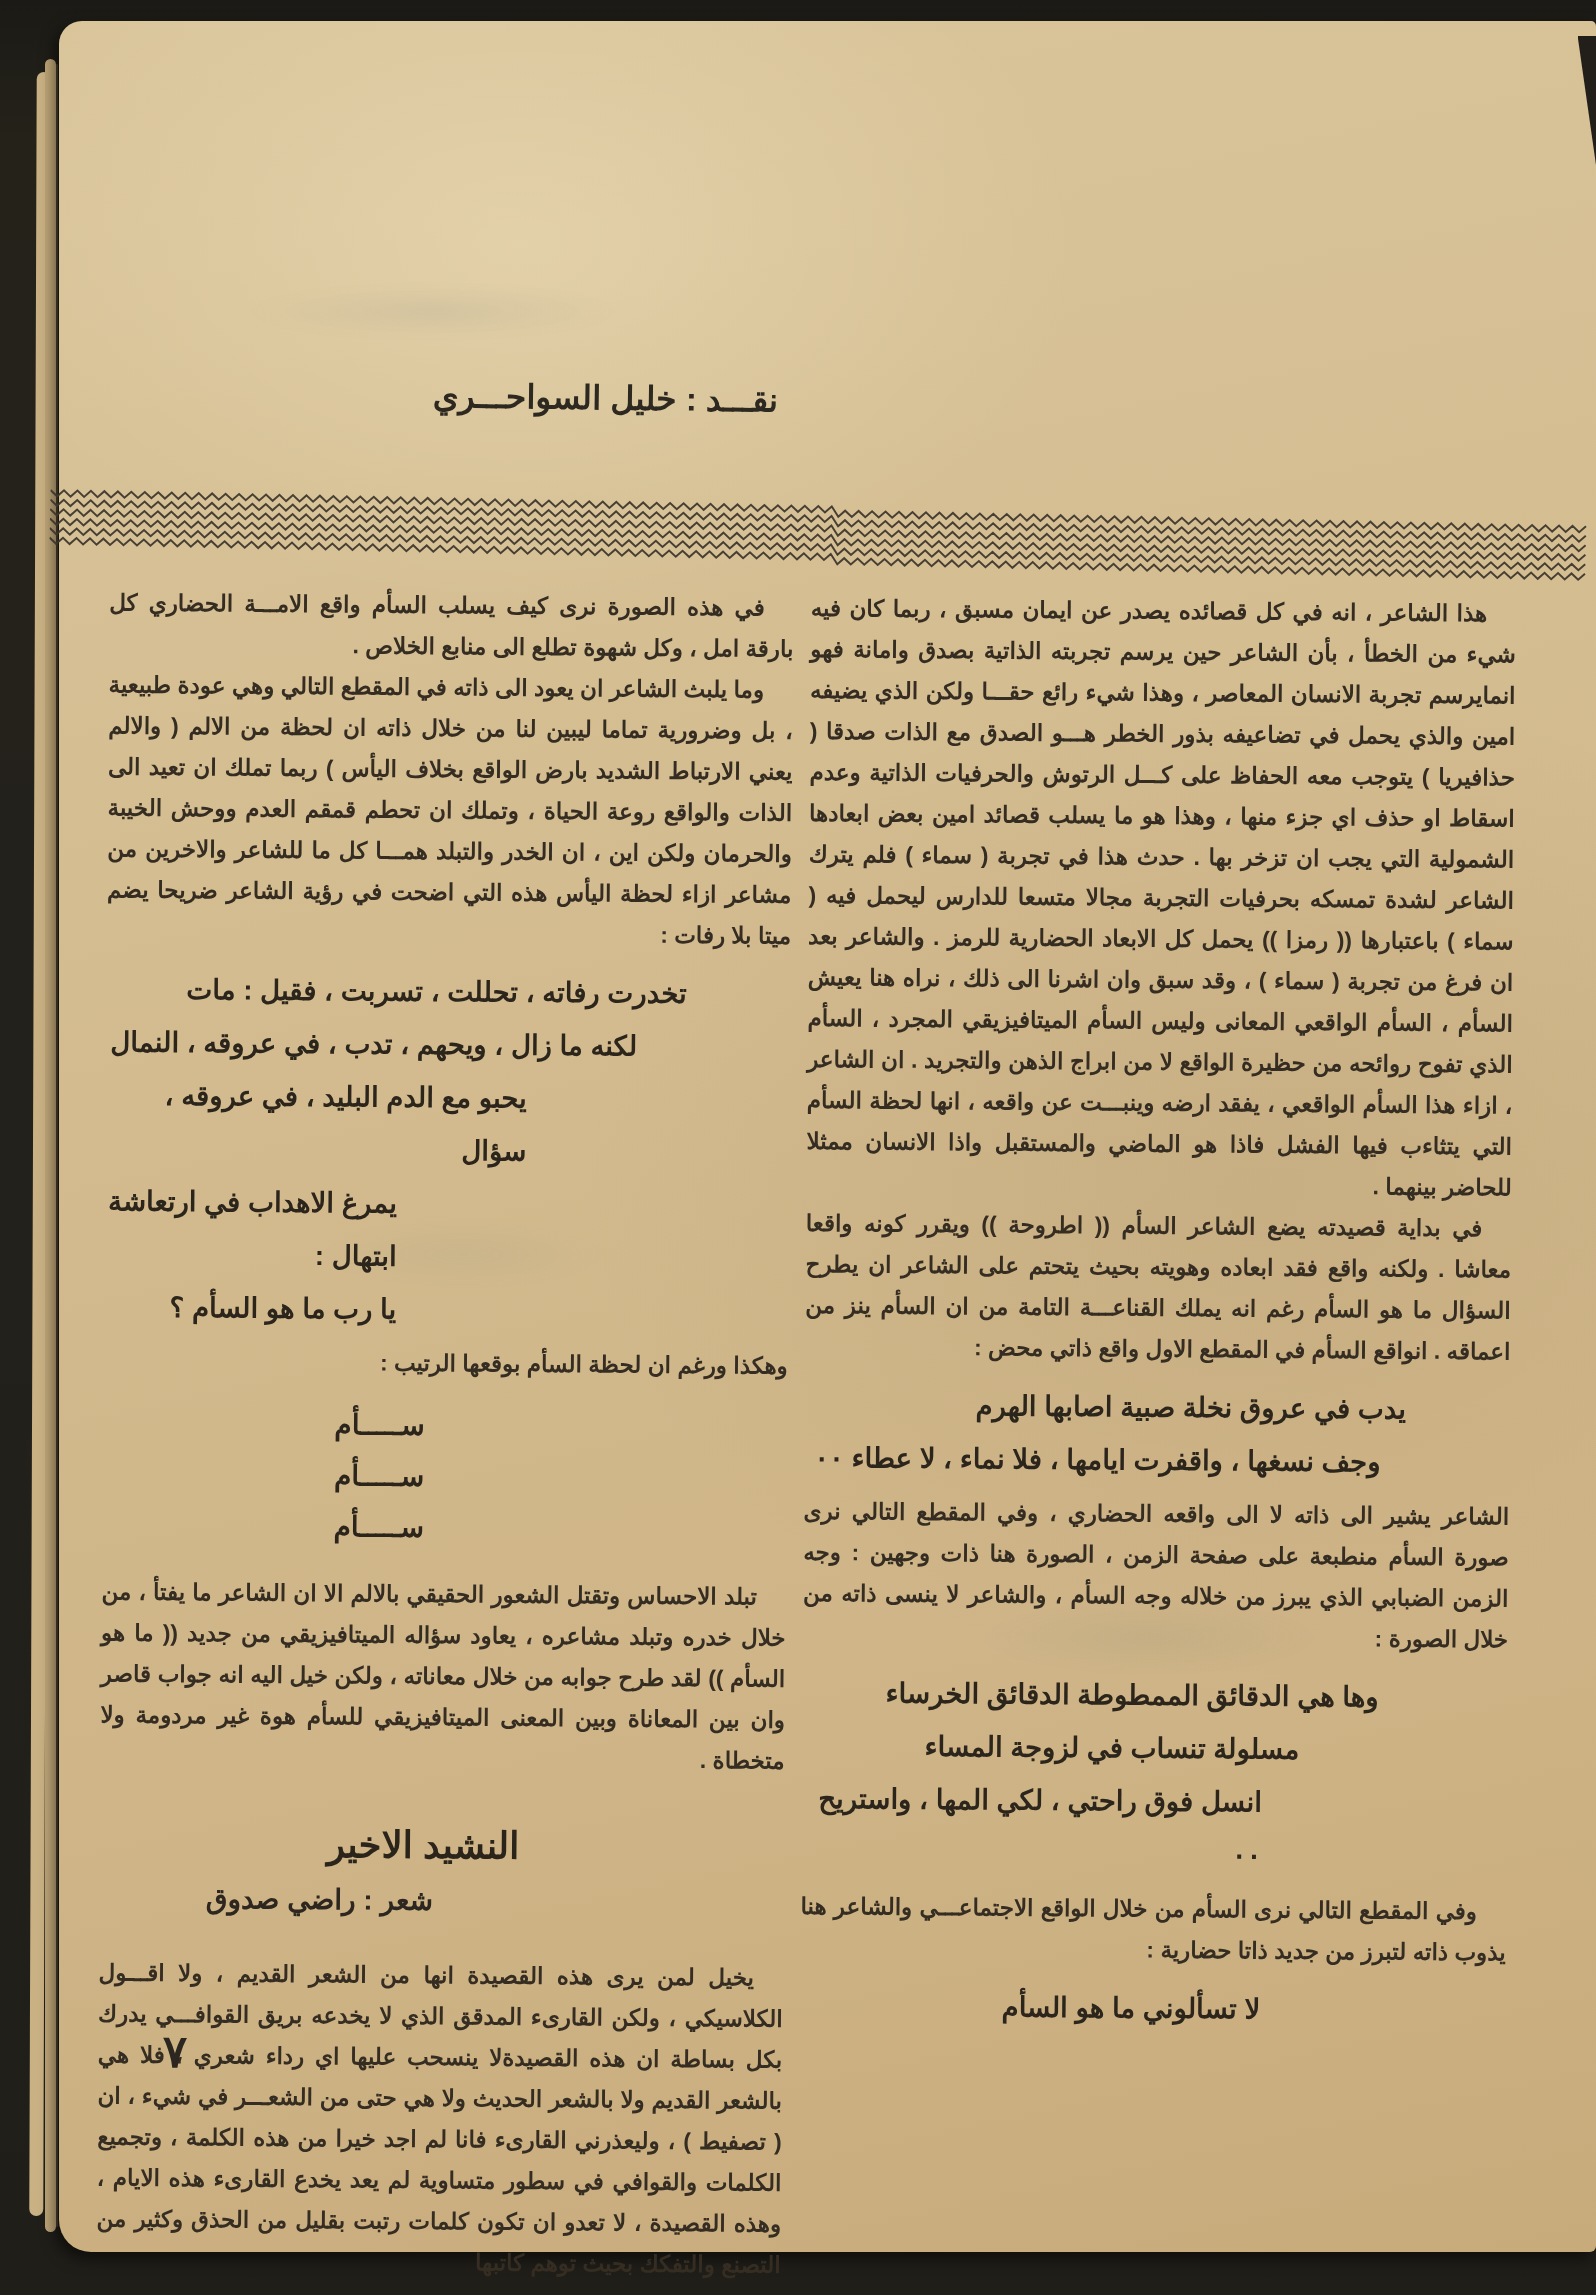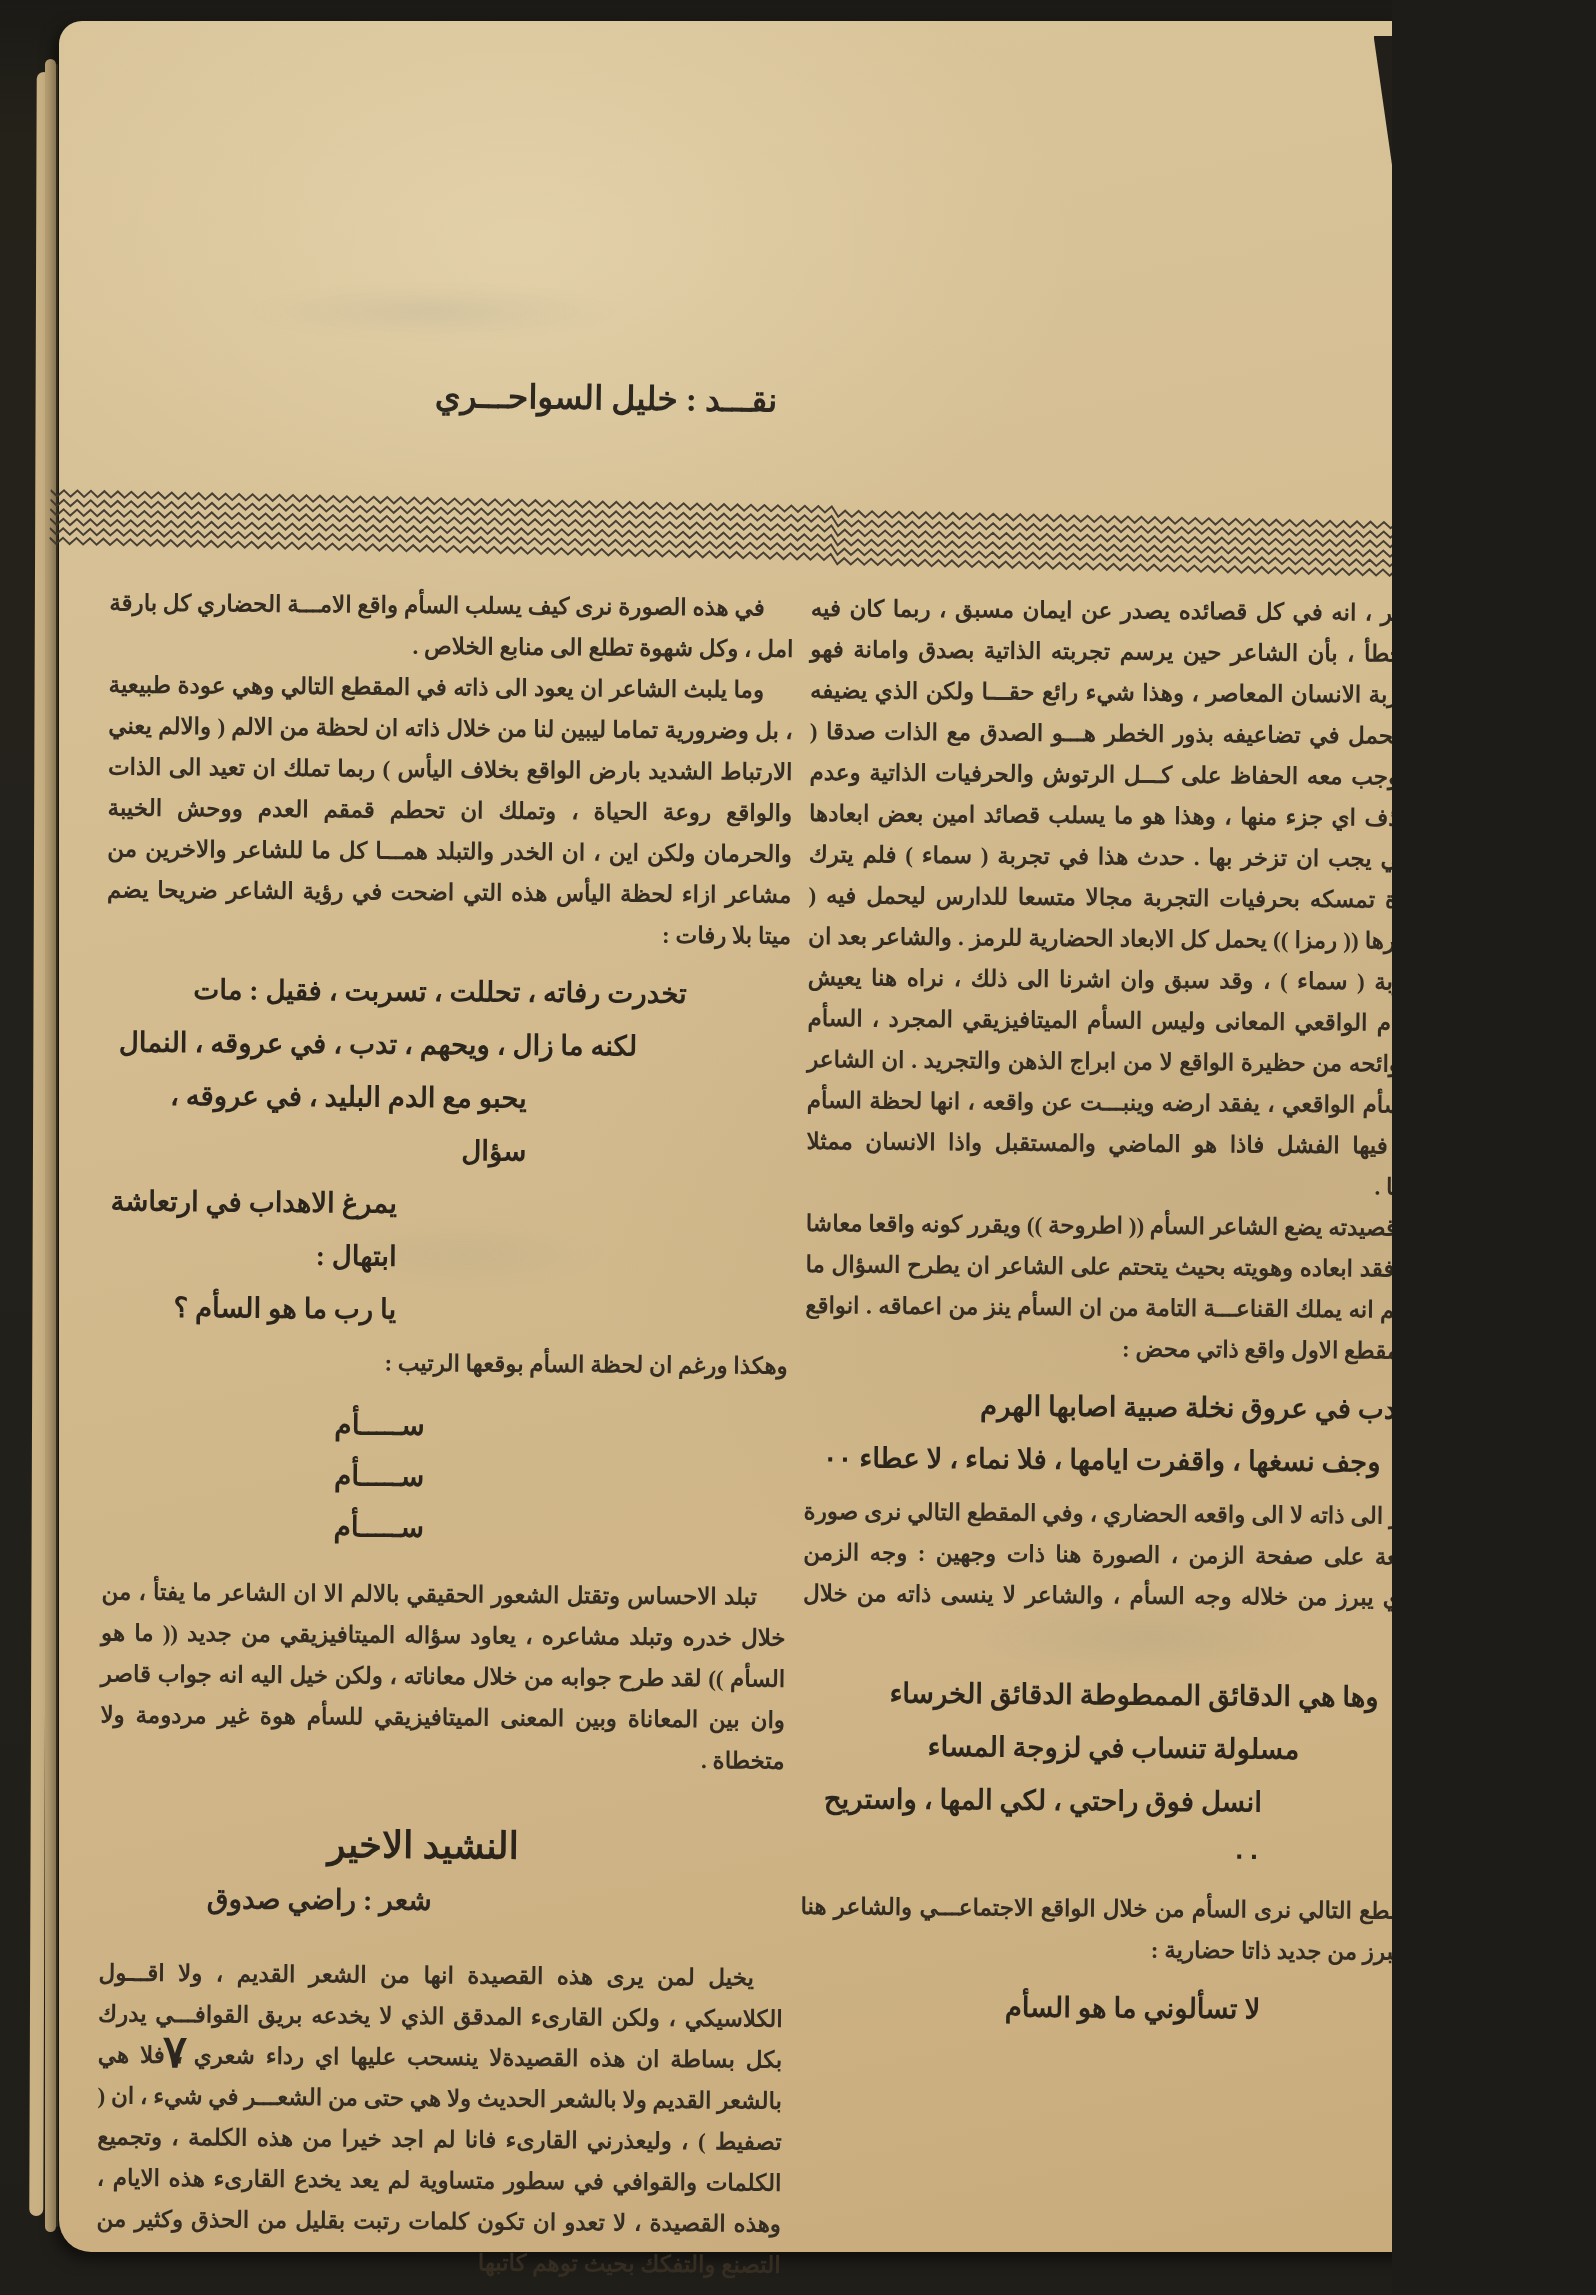--- a/index.html
+++ b/index.html
@@ -1,19 +1,19 @@
 <!DOCTYPE html>
 <html lang="ar" style="font-size:9.8px"><head>
 <meta charset="utf-8">
 <style>
   html,body{margin:0;padding:0;background:#1d1c18;}
   .stage{
-    position:relative;width:1392px;height:2295px;overflow:hidden;
+    position:relative;width:1596px;height:2295px;overflow:hidden;
     background:linear-gradient(180deg,#1b1a16 0%,#242219 6%,#23211c 50%,#201e19 100%);
-    font-family:Liberation Serif, serif;
+    font-family:Liberation Sans, sans-serif;
   }
   
   .sheet-edge{position:absolute;border-radius:8.6px;}
   .edge-a{left:33px;top:72px;width:13.5px;height:2144px;background:#c9b184;transform:rotate(.2deg);}
   .edge-b{left:45px;top:59px;width:11px;height:2173px;background:#bfa678;}
   .edge-seam{left:56px;top:64px;width:2.4px;height:2163px;background:#6b5d44;opacity:.55;border-radius:1.2px;}
   
   .page{
     position:absolute;left:59px;top:21px;width:1537px;height:2231px;
     border-radius:23px 4.9px 6.1px 32px;

